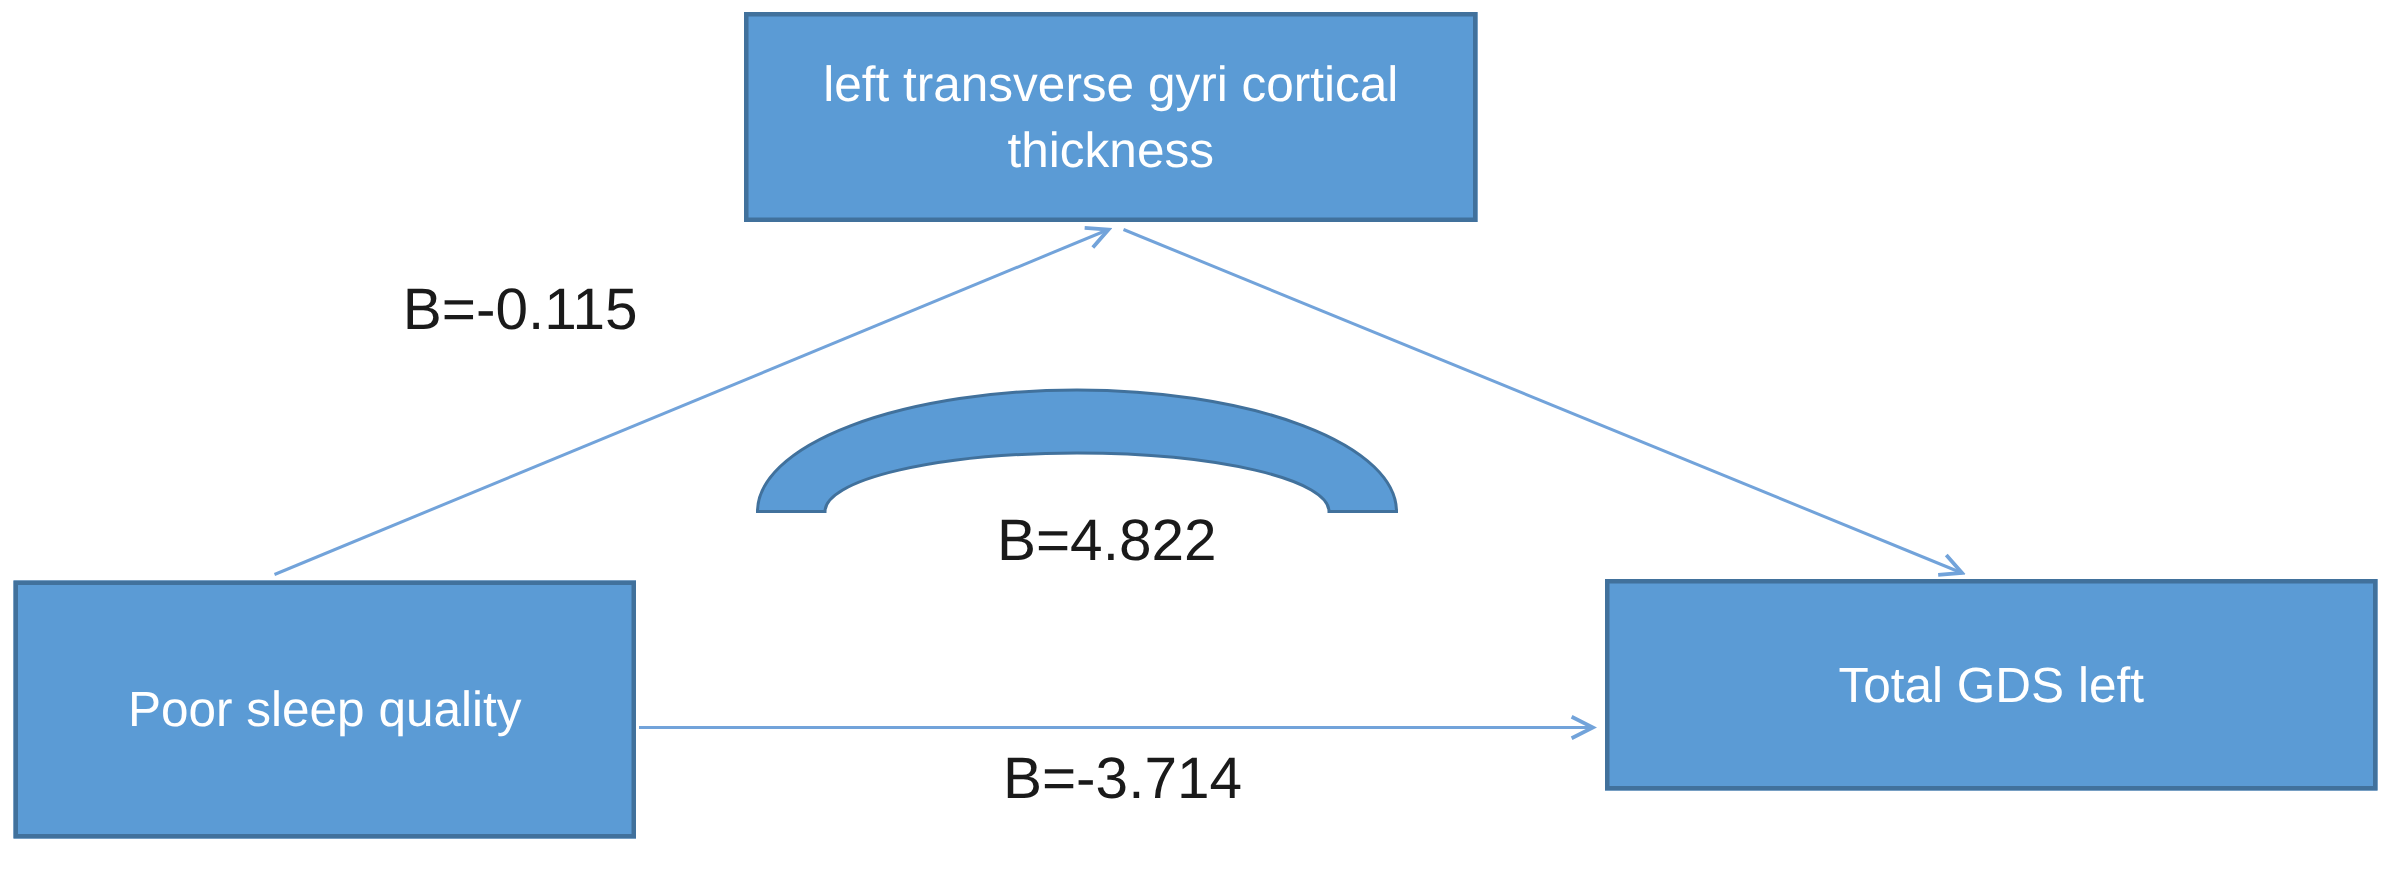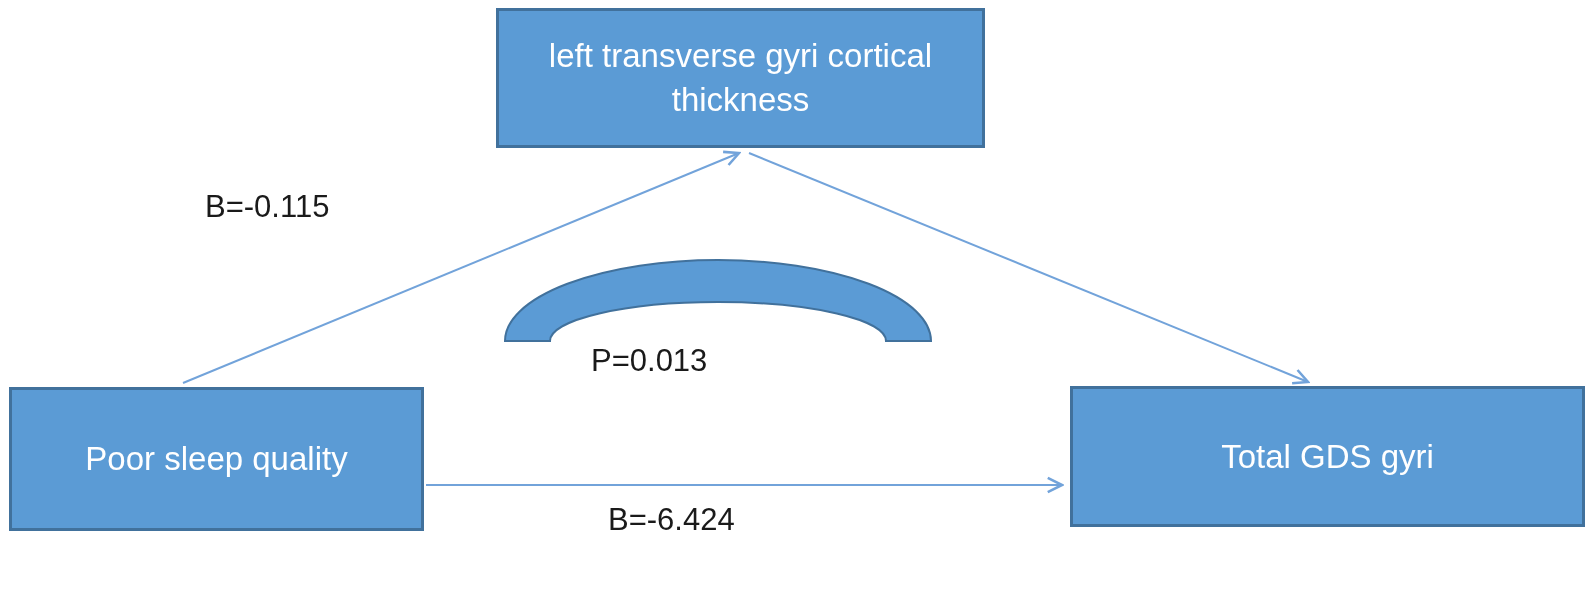--- a/index.html
+++ b/index.html
@@ -31,28 +31,28 @@
     box-sizing:border-box;
     display:flex;
     align-items:center;
     justify-content:center;
     text-align:center;
     color:var(--text-light);
     font-size:33px;
     line-height:1.32;
   }
   .node-mediator{left:496px;top:8px;width:489px;height:140px;padding:0 18px;}
-  .node-predictor{left:9px;top:387px;width:415px;height:144px;}
+  .node-predictor{left:9px;top:387px;width:415px;height:172px;}
   .node-outcome{left:1070px;top:386px;width:515px;height:141px;}
   .coef{
     position:absolute;
     width:220px;
-    text-align:left;
+    text-align:right;
     color:var(--text-dark);
-    font-size:31px;
+    font-size:39px;
     line-height:46px;
     white-space:nowrap;
   }
   .coef span{display:block;}
   .coef-a{left:205px;top:184px;}
   .coef-b{left:1058px;top:174px;}
   .coef-indirect{left:591px;top:338px;}
   .coef-direct{left:608px;top:497px;}
   .conn{stroke:var(--connector);stroke-width:2;fill:none;}
   .arc{fill:var(--shape-fill);stroke:var(--shape-border);stroke-width:2;}
@@ -80,29 +80,29 @@
 
   <div class="node node-mediator">
     <span>left transverse gyri cortical thickness</span>
   </div>
 
   <div class="node node-predictor">
     <span>Poor sleep quality</span>
   </div>
 
   <div class="node node-outcome">
-    <span>Total GDS gyri</span>
+    <span>Total GDS left</span>
   </div>
 
   <div class="coef coef-a">
     <span>B=-0.115</span>
   </div>
 
 
   <div class="coef coef-indirect">
-    <span>P=0.013</span>
+    <span>B=4.822</span>
   </div>
 
   <div class="coef coef-direct">
-    <span>B=-6.424</span>
+    <span>B=-3.714</span>
   </div>
 
 </div>
 
 </body></html>

